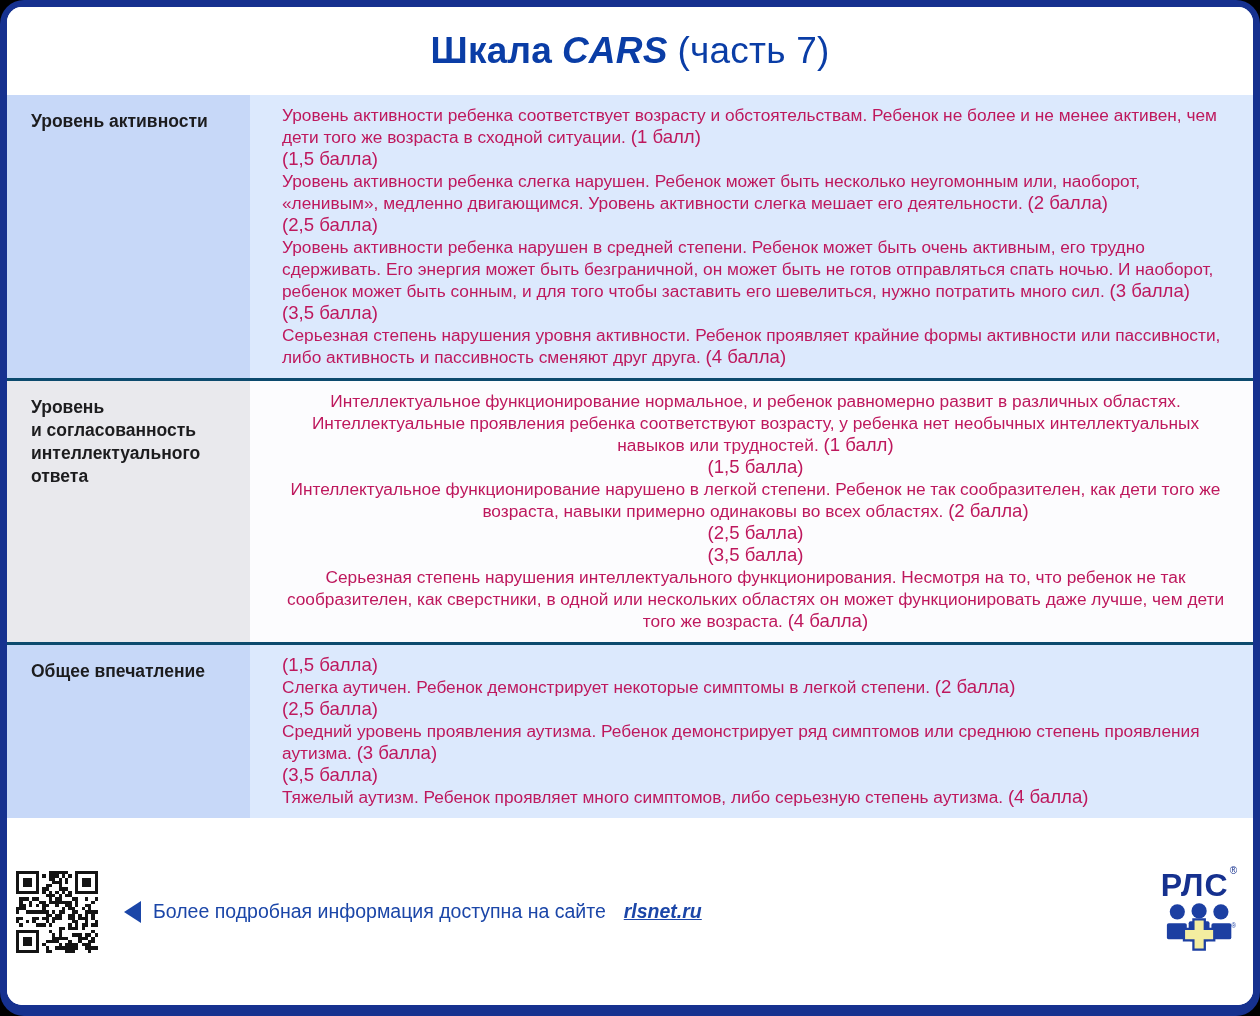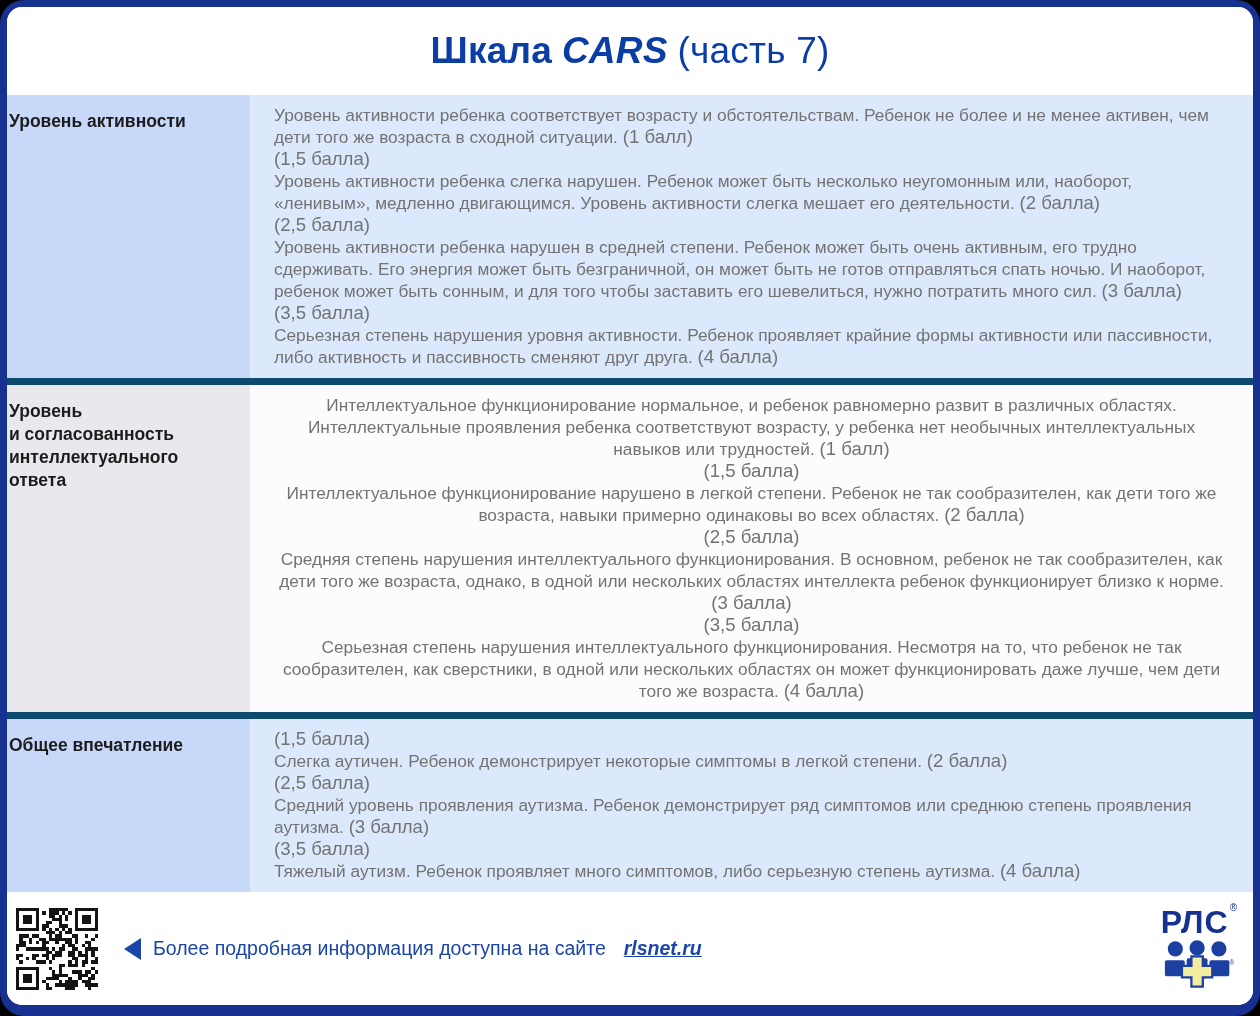--- a/index.html
+++ b/index.html
@@ -18,30 +18,30 @@
     overflow:hidden;display:flex;flex-direction:column;
   }
   
   .card-header{flex:0 0 88px;display:flex;align-items:center;justify-content:center;background:#fff;}
   .title{margin:0;font-size:37px;font-weight:700;color:#0a3da6;letter-spacing:.2px;white-space:nowrap;}
   .title .title-italic{font-style:italic;margin-left:10px;}
   .title .title-suffix{font-weight:400;margin-left:10px;}
   
   .table{flex:0 0 auto;display:flex;flex-direction:column;}
   .row{display:flex;align-items:stretch;}
-  .row + .row{border-top:7px solid #0c4a6e;}
+  .row + .row{border-top:3px solid #0c4a6e;}
   .cell{box-sizing:border-box;}
   .cell.label{
-    flex:0 0 243px;padding:15px 12px 12px 2px;
+    flex:0 0 243px;padding:15px 12px 12px 24px;
     font-weight:700;font-size:17.5px;line-height:23px;color:#1c1c1e;
     white-space:pre-line;
   }
   .cell.content{
-    flex:1 1 auto;padding:9px 24px 10px 24px;
-    font-size:17.3px;line-height:22px;color:#737373;
+    flex:1 1 auto;padding:9px 24px 10px 32px;
+    font-size:17.3px;line-height:22px;color:#be185d;
   }
   .row.odd  .label{background:#c7d8f8;}
   .row.odd  .content{background:#dce9fd;}
   .row.even .label{background:#e9e9ed;}
   .row.even .content{background:#fcfcfe;text-align:center;}
   .line{margin:0;}
   .score{font-size:18.6px;}
   
   .card-footer{
     flex:1 1 auto;min-height:64px;display:flex;align-items:center;
@@ -53,21 +53,21 @@
     width:0;height:0;flex:0 0 auto;
     border-top:11px solid transparent;border-bottom:11px solid transparent;
     border-right:17px solid #1b46a8;
     margin:0 12px 0 26px;
   }
   .footer-text{font-size:19.5px;color:#1b46a8;margin:0;white-space:nowrap;}
   .footer-link{
     font-weight:700;font-style:italic;text-decoration:underline;
     color:#1b46a8;margin-left:18px;cursor:pointer;
   }
-  .logo{margin-left:auto;display:flex;flex-direction:column;align-items:center;margin-right:2px;}
+  .logo{margin-left:auto;display:flex;flex-direction:column;align-items:flex-end;margin-right:2px;}
   .logo-text-row{display:flex;align-items:flex-start;line-height:1;}
   .logo-text{font-size:32px;font-weight:800;color:#16318f;letter-spacing:1px;}
   .logo-reg{font-size:10px;color:#16318f;margin-top:-3px;margin-left:1px;}
   .logo-emblem{margin-top:2px;position:relative;}
 </style>
 </head>
 <body>
 
 <div class="page">
   <div class="card">
@@ -93,21 +93,20 @@
           <div class="row even">
             <div class="cell label">Уровень
 и согласованность
 интеллектуального
 ответа</div>
             <div class="cell content">
               <div class="line">Интеллектуальное функционирование нормальное, и ребенок равномерно развит в различных областях. Интеллектуальные проявления ребенка соответствуют возрасту, у ребенка нет необычных интеллектуальных навыков или трудностей. <span class="score">(1 балл)</span></div>
               <div class="line"><span class="score">(1,5 балла)</span></div>
               <div class="line">Интеллектуальное функционирование нарушено в легкой степени. Ребенок не так сообразителен, как дети того же возраста, навыки примерно одинаковы во всех областях. <span class="score">(2 балла)</span></div>
               <div class="line"><span class="score">(2,5 балла)</span></div>
-              <div class="line">Средняя степень нарушения интеллектуального функционирования. В основном, ребенок не так сообразителен, как дети того же возраста, однако, в одной или нескольких областях интеллекта ребенок функционирует близко к норме. <span class="score">(3 балла)</span></div>
               <div class="line"><span class="score">(3,5 балла)</span></div>
               <div class="line">Серьезная степень нарушения интеллектуального функционирования. Несмотря на то, что ребенок не так сообразителен, как сверстники, в одной или нескольких областях он может функционировать даже лучше, чем дети того же возраста. <span class="score">(4 балла)</span></div>
             </div>
           </div>
           <div class="row odd">
             <div class="cell label">Общее впечатление</div>
             <div class="cell content">
               <div class="line"><span class="score">(1,5 балла)</span></div>
               <div class="line">Слегка аутичен. Ребенок демонстрирует некоторые симптомы в легкой степени. <span class="score">(2 балла)</span></div>
               <div class="line"><span class="score">(2,5 балла)</span></div>

